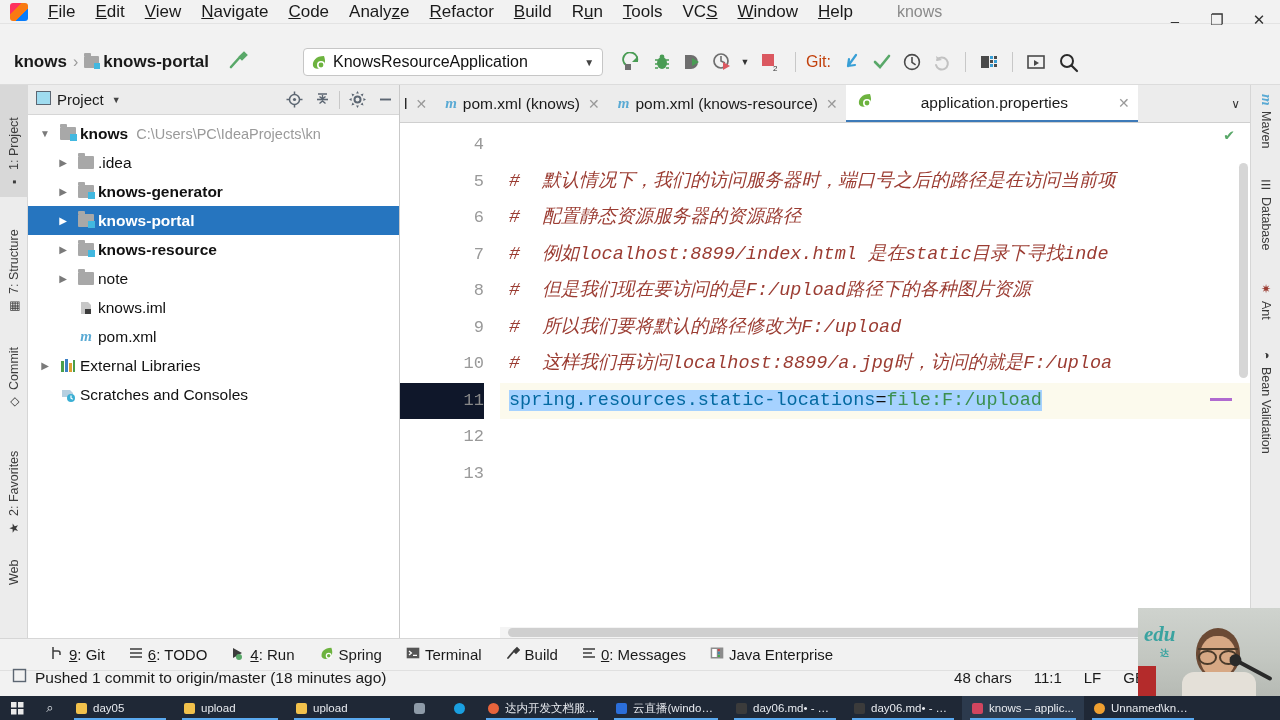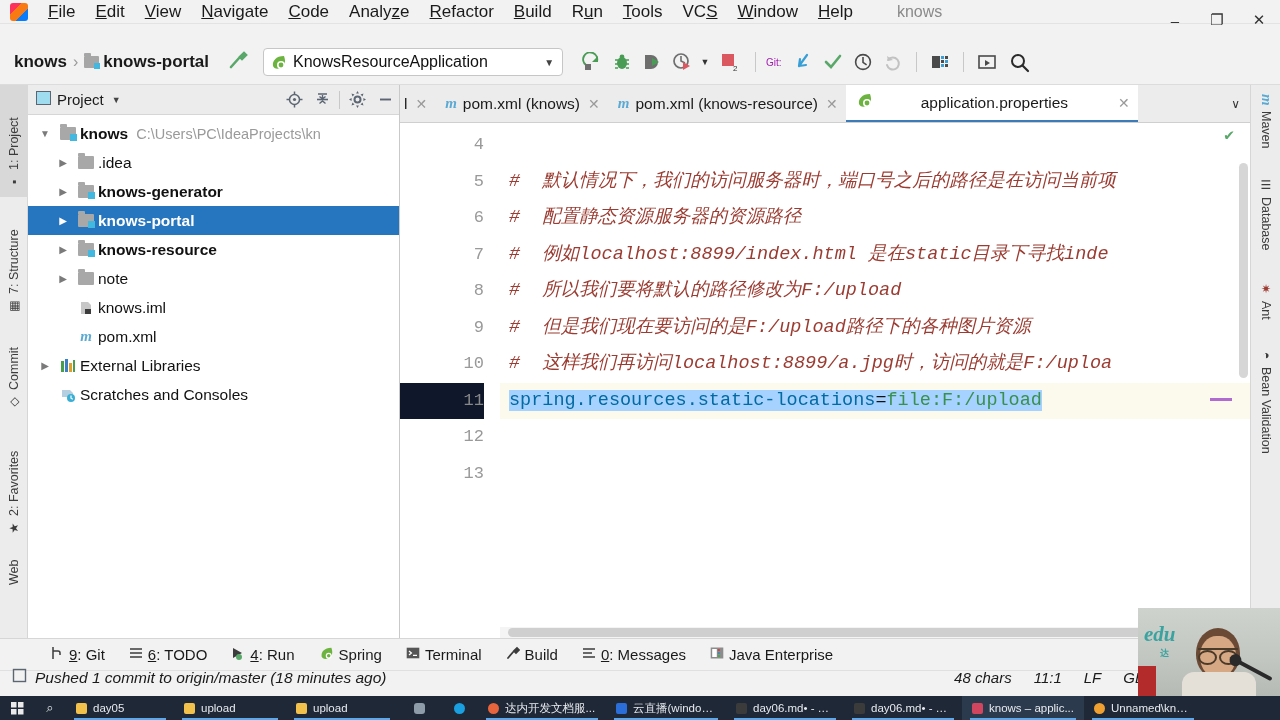--- a/index.html
+++ b/index.html
@@ -58,32 +58,32 @@
     background:#a6a6a6; border-radius:1px 1px 0 0;
   }
   .folder-ic::after {
     content:''; position:absolute; right:-1px; bottom:-1px; width:6px; height:6px;
     background:#42b8e0;
   }
   .hammer { margin: 0 14px 0 18px; font-size: 19px; color: #59a869; }
   .runcfg {
     display: flex; align-items: center; height: 28px; background: #fff;
     border: 1px solid #c6c6c6; border-radius: 4px; padding: 0 8px 0 6px;
-    min-width: 300px; gap: 6px;
+    min-width: 300px; gap: 6px; margin-left: 40px;
   }
   .runcfg .leaf { width: 17px; height: 17px; }
   .runcfg .name { font-size: 16px; color: #111; white-space: nowrap; }
   .runcfg .caret { margin-left: auto; font-size: 10px; color: #444; }
   .tb-icons { display: flex; align-items: center; gap: 0; margin-left: 14px; }
   .tb-ic {
     width: 30px; height: 30px; display: flex; align-items: center; justify-content: center;
     position: relative;
   }
   .tb-sep { width: 1px; height: 20px; background: #c8c8c8; margin: 0 8px; }
-  .git-label { font-size: 10px; color: #a21caf; margin: 0 6px 0 2px; }
+  .git-label { font-size: 16px; color: #c2410c; margin: 0 6px 0 2px; }
 
   
   .left-strip {
     position: absolute; left: 0; top: 85px; width: 28px; height: 553px;
     background: #ececec; border-right: 1px solid #d6d6d6;
   }
   .strip-btn {
     writing-mode: vertical-rl; transform: rotate(180deg);
     font-size: 12.5px; color: #3c3c3c; padding: 8px 0;
     display: flex; align-items: center; gap: 5px; width: 28px;
@@ -204,21 +204,20 @@
     border-top: 1px solid #d6d6d6; padding-left: 38px; gap: 0;
   }
   .bb-item { display: flex; align-items: center; gap: 5px; font-size: 15px; color: #1a1a1a; padding: 0 12px; white-space: nowrap;}
   .bb-item u { text-decoration: underline; }
 
   
   .status-bar {
     position: absolute; left: 0; top: 670px; width: 1280px; height: 14px;
     background: #f2f2f2; display: flex; align-items: center; padding-left: 12px;
     border-top: 1px solid #e0e0e0;
-    font-style: italic;
   }
   .st-text { font-size: 15.5px; color: #1a1a1a; margin-left: 8px; white-space: nowrap;}
   .st-right { margin-left: auto; display: flex; align-items: center; gap: 22px; padding-right: 14px; }
   .st-right span { font-size: 15px; color: #1a1a1a; white-space: nowrap; }
 
   
   .taskbar {
     position: absolute; left: 0; top: 696px; width: 1280px; height: 24px;
     background: #1f2836; display: flex; align-items: center; gap: 0;
   }
@@ -605,22 +604,22 @@
         <div class="gline cur">11</div>
         <div class="gline">12</div>
         <div class="gline">13</div>
       </div>
 
       <div class="code">
         <div class="cline">&nbsp;</div>
         <div class="cline"><span class="cmt"><span>#</span>&nbsp;&nbsp;<span>默认情况下，我们的访问服务器时，端口号之后的路径是在访问当前项</span></span></div>
         <div class="cline"><span class="cmt"><span>#</span>&nbsp;&nbsp;<span>配置静态资源服务器的资源路径</span></span></div>
         <div class="cline"><span class="cmt"><span>#</span>&nbsp;&nbsp;<span>例如localhost:8899/index.html  是在static目录下寻找inde</span></span></div>
+        <div class="cline"><span class="cmt"><span>#</span>&nbsp;&nbsp;<span>但是我们现在要访问的是F:/upload路径下的各种图片资源</span></span></div>
         <div class="cline"><span class="cmt"><span>#</span>&nbsp;&nbsp;<span>所以我们要将默认的路径修改为F:/upload</span></span></div>
-        <div class="cline"><span class="cmt"><span>#</span>&nbsp;&nbsp;<span>但是我们现在要访问的是F:/upload路径下的各种图片资源</span></span></div>
         <div class="cline"><span class="cmt"><span>#</span>&nbsp;&nbsp;<span>这样我们再访问localhost:8899/a.jpg时，访问的就是F:/uploa</span></span></div>
         <div class="cline cur"><span class="sel-hl"><span class="key">spring.resources.static-locations</span><span class="eq">=</span><span class="val">file:F:/upload</span></span></div>
         <div class="cline">&nbsp;</div>
         <div class="cline">&nbsp;</div>
 
         <div class="checkmark">✔</div>
         <div class="vscroll"></div>
         <div class="mini-marker"></div>
       </div>
 

